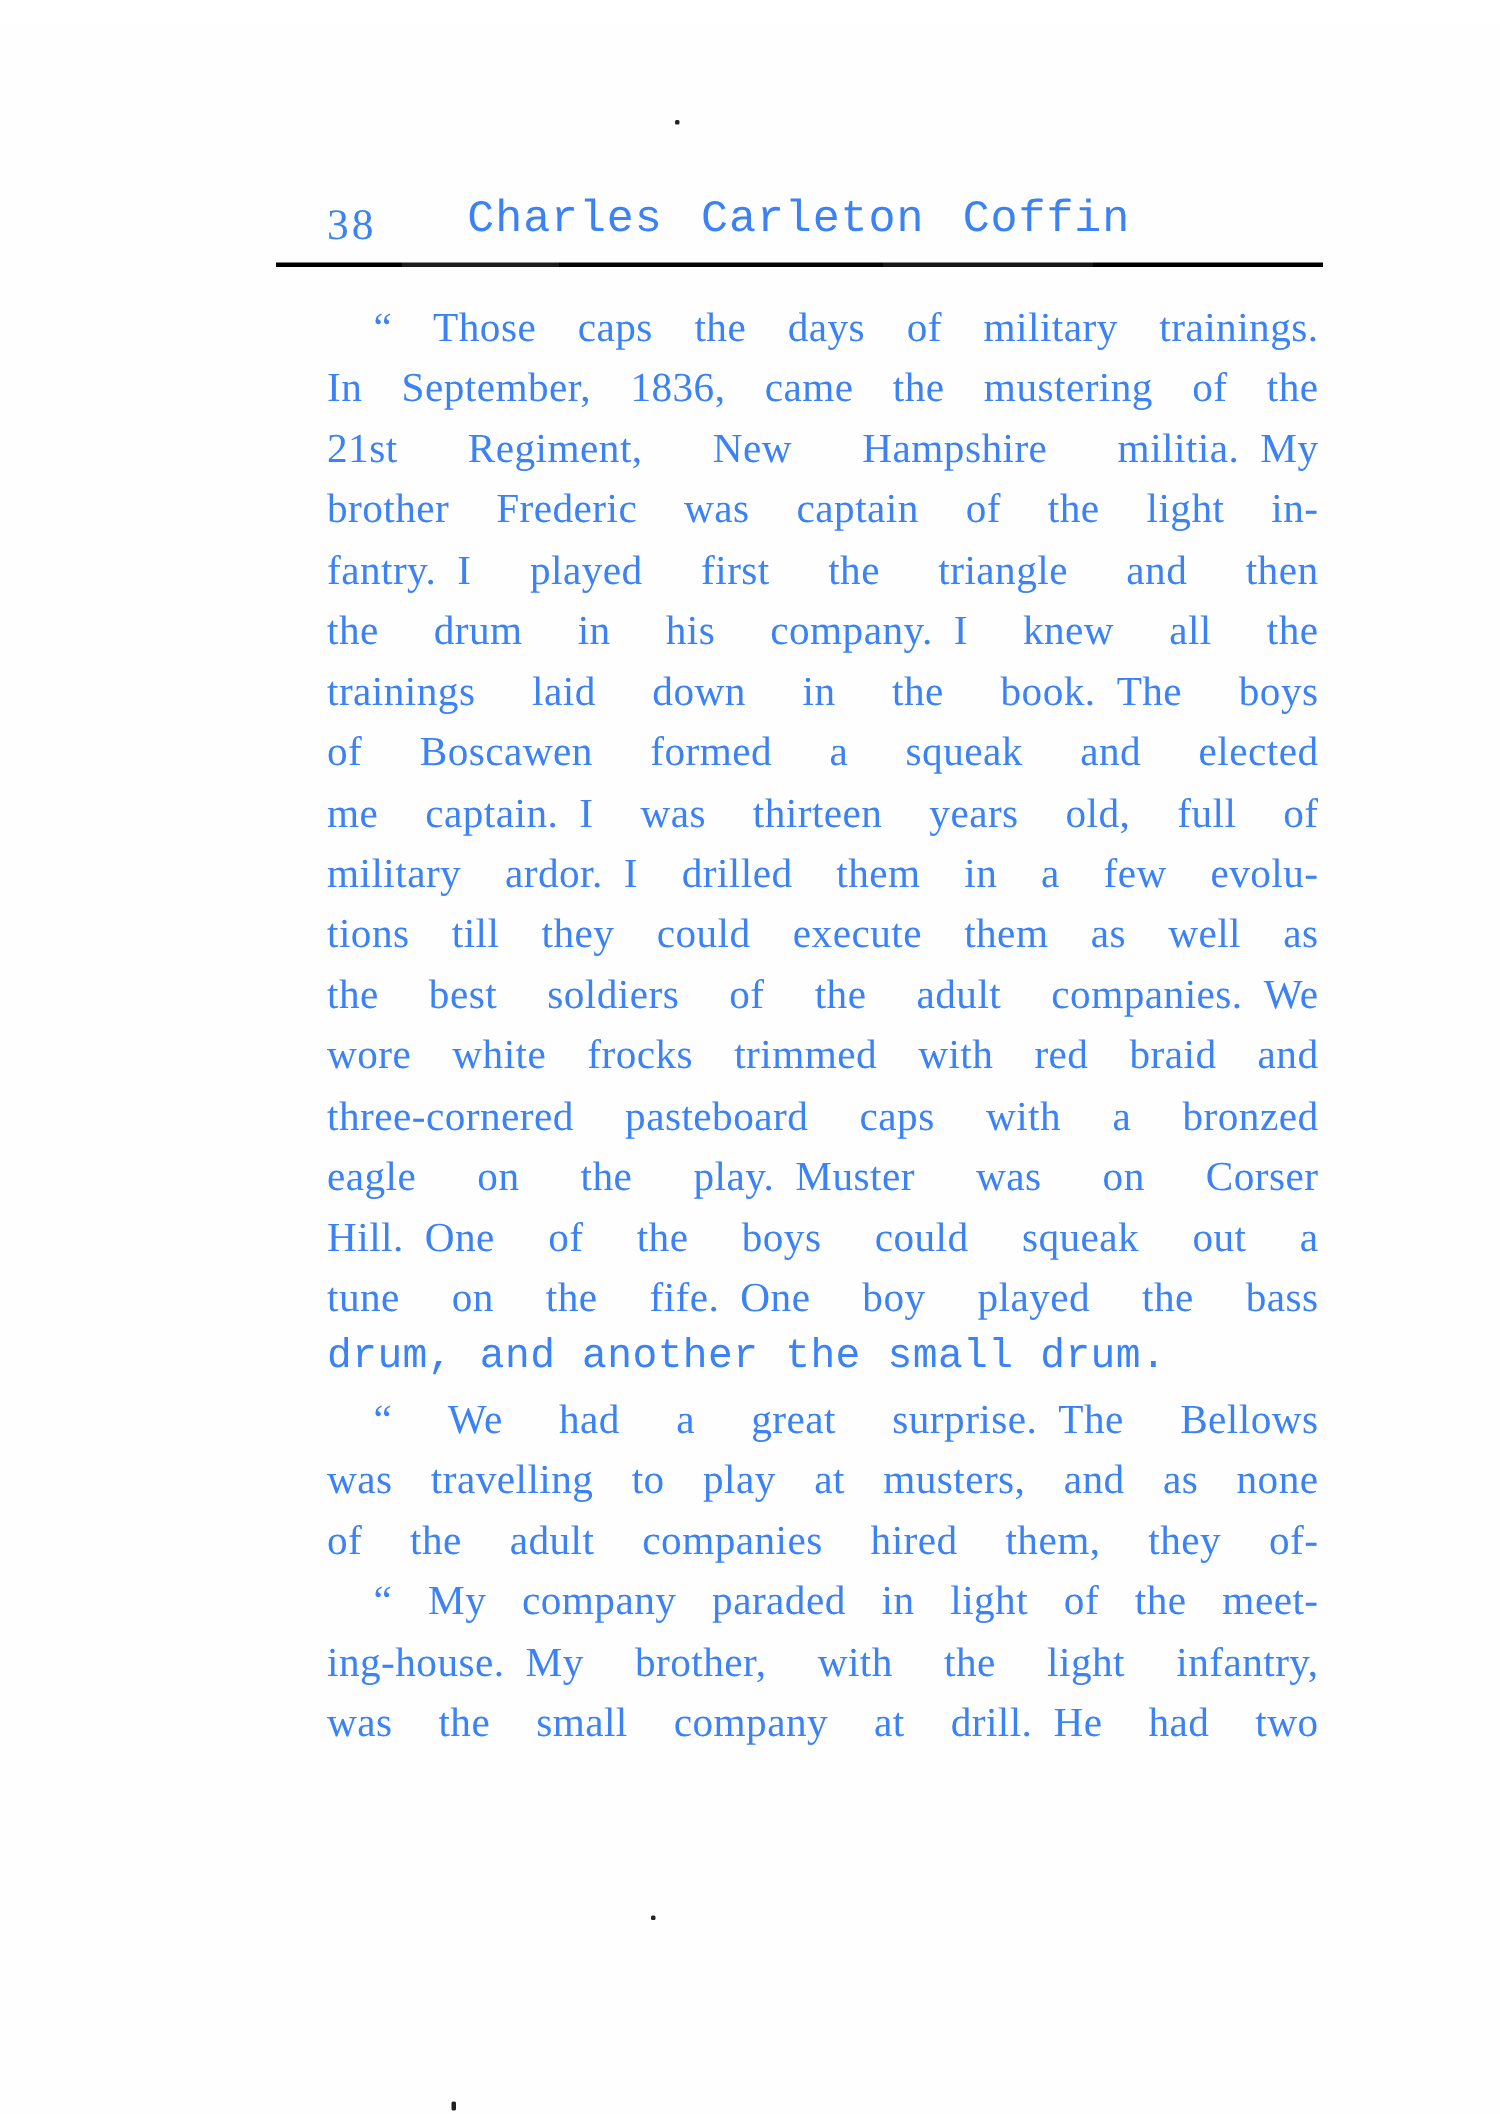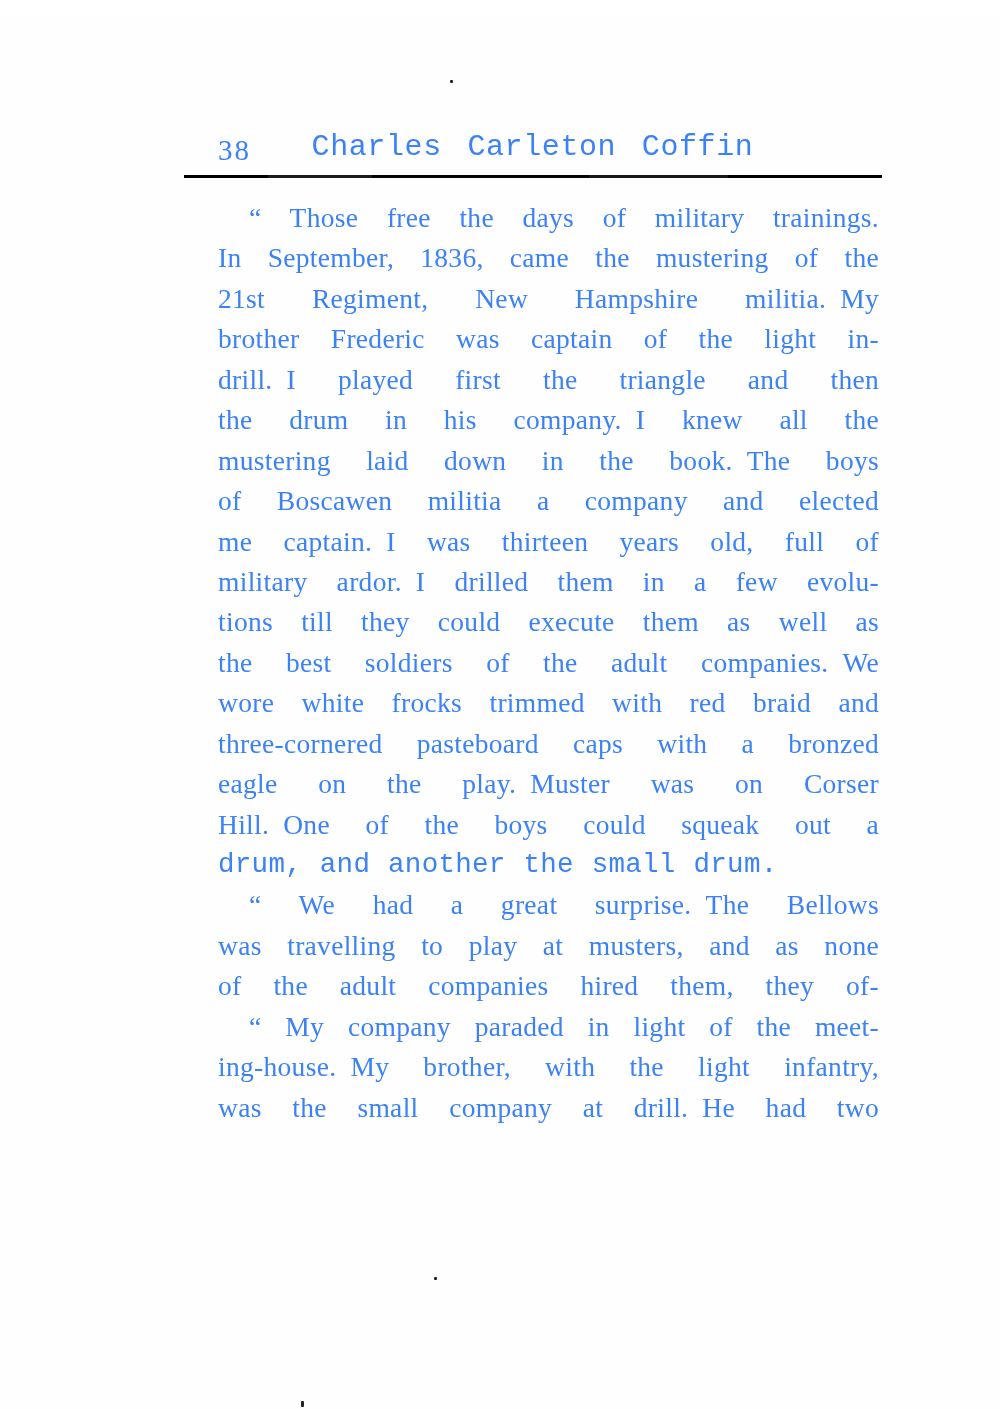--- a/index.html
+++ b/index.html
@@ -87,36 +87,37 @@
 <div class="page">
 
   <div class="page-header">
     <span class="page-number">38</span>
     <span class="running-title">Charles Carleton Coffin</span>
   </div>
 
   <div class="header-rule"></div>
 
   <div class="text-block">
-      <div class="line indent">“ Those free the days of military trainings.</div>
+      <div class="line indent">“ Those caps the days of military trainings.</div>
       <div class="line">In September, 1836, came the mustering of the</div>
       <div class="line">21st Regiment, New Hampshire militia. My</div>
       <div class="line">brother Frederic was captain of the light in-</div>
-      <div class="line">drill. I played first the triangle and then</div>
+      <div class="line">fantry. I played first the triangle and then</div>
       <div class="line">the drum in his company. I knew all the</div>
-      <div class="line">mustering laid down in the book. The boys</div>
-      <div class="line">of Boscawen militia a company and elected</div>
+      <div class="line">trainings laid down in the book. The boys</div>
+      <div class="line">of Boscawen formed a squeak and elected</div>
       <div class="line">me captain. I was thirteen years old, full of</div>
       <div class="line">military ardor. I drilled them in a few evolu-</div>
       <div class="line">tions till they could execute them as well as</div>
       <div class="line">the best soldiers of the adult companies. We</div>
       <div class="line">wore white frocks trimmed with red braid and</div>
       <div class="line">three-cornered pasteboard caps with a bronzed</div>
       <div class="line">eagle on the play. Muster was on Corser</div>
       <div class="line">Hill. One of the boys could squeak out a</div>
+      <div class="line">tune on the fife. One boy played the bass</div>
       <div class="line short">drum, and another the small drum.</div>
       <div class="line indent">“ We had a great surprise. The Bellows</div>
       <div class="line">was travelling to play at musters, and as none</div>
       <div class="line">of the adult companies hired them, they of-</div>
       <div class="line indent">“ My company paraded in light of the meet-</div>
       <div class="line">ing-house. My brother, with the light infantry,</div>
       <div class="line">was the small company at drill. He had two</div>
     </div>
 
   <div class="speck speck-top"></div>

